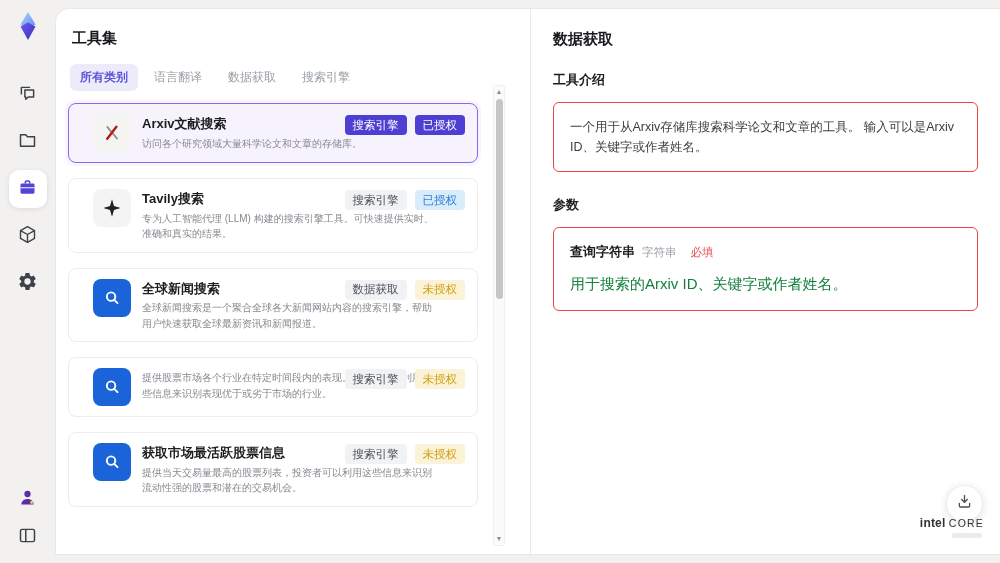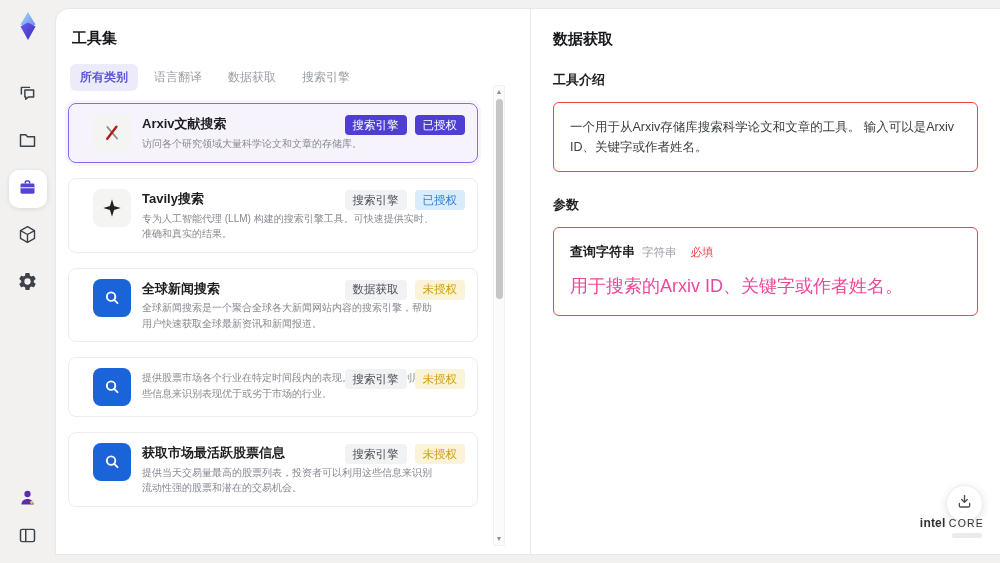--- a/index.html
+++ b/index.html
@@ -60,21 +60,21 @@
 
   
   .right-panel { flex:1; border-left:1px solid #eaeaea; padding:16px 22px; }
   .detail-title { font-size:15px; font-weight:bold; color:#17191c; margin:5px 0 22px; }
   .section-heading { font-size:13px; font-weight:bold; color:#1c1e21; margin:0 0 13px; }
   .detail-card { border:1px solid #ef4444; border-radius:6px; padding:14px 16px;
     font-size:12.5px; color:#3c4043; line-height:1.6; margin-bottom:24px; background:#fff; }
   .param-name { font-size:13px; font-weight:bold; color:#1c1e21; }
   .param-type { font-size:11.5px; color:#9aa0a6; margin-left:7px;text-align:right; }
   .param-required { font-size:11.5px; color:#e5484d; margin-left:14px; }
-  .param-desc { font-size:18px; color:#ec4899; margin-top:9px; }
+  .param-desc { font-size:15px; color:#15803d; margin-top:9px; }
 
   
   .fab { position:absolute; right:17px; bottom:32px; width:37px; height:37px; border-radius:50%;
     background:#fff; border:1px solid #ededed; box-shadow:0 2px 8px rgba(0,0,0,.12);
     display:flex; align-items:center; justify-content:center; cursor:pointer; }
   .fab svg { width:19px; height:19px; }
   .brand { position:absolute; right:16px; bottom:16px; text-align:right; }
   .brand-text { font-size:12px; color:#2f3237; }
   .brand-text .b1 { font-weight:bold; letter-spacing:.2px; }
   .brand-text .b2 { font-weight:400; letter-spacing:1.2px; font-size:10.5px; }

